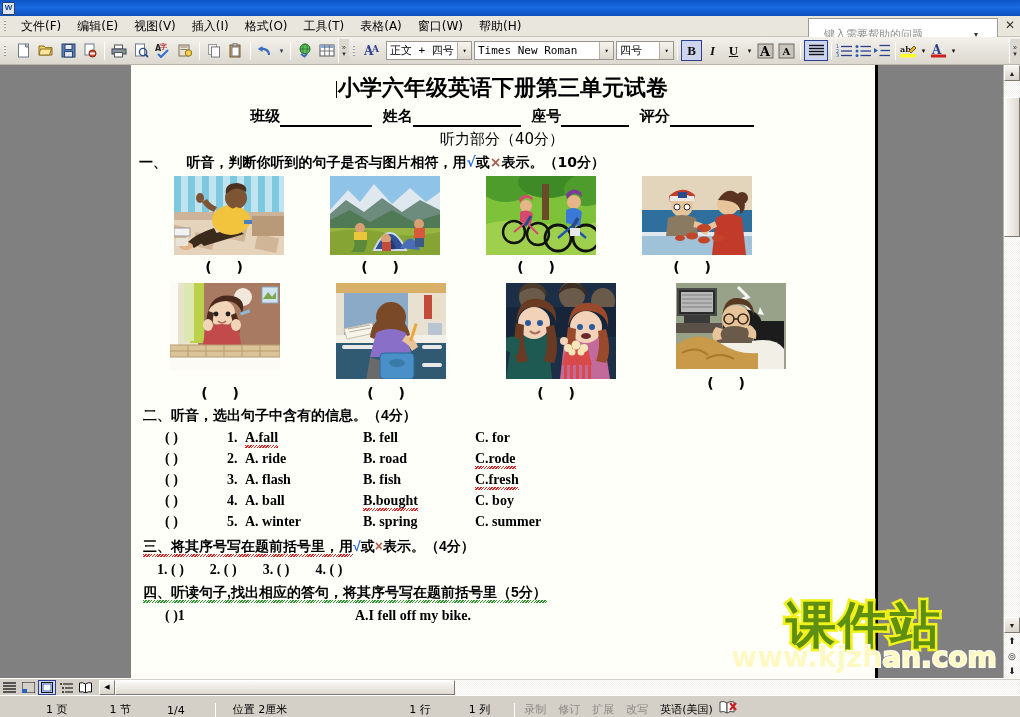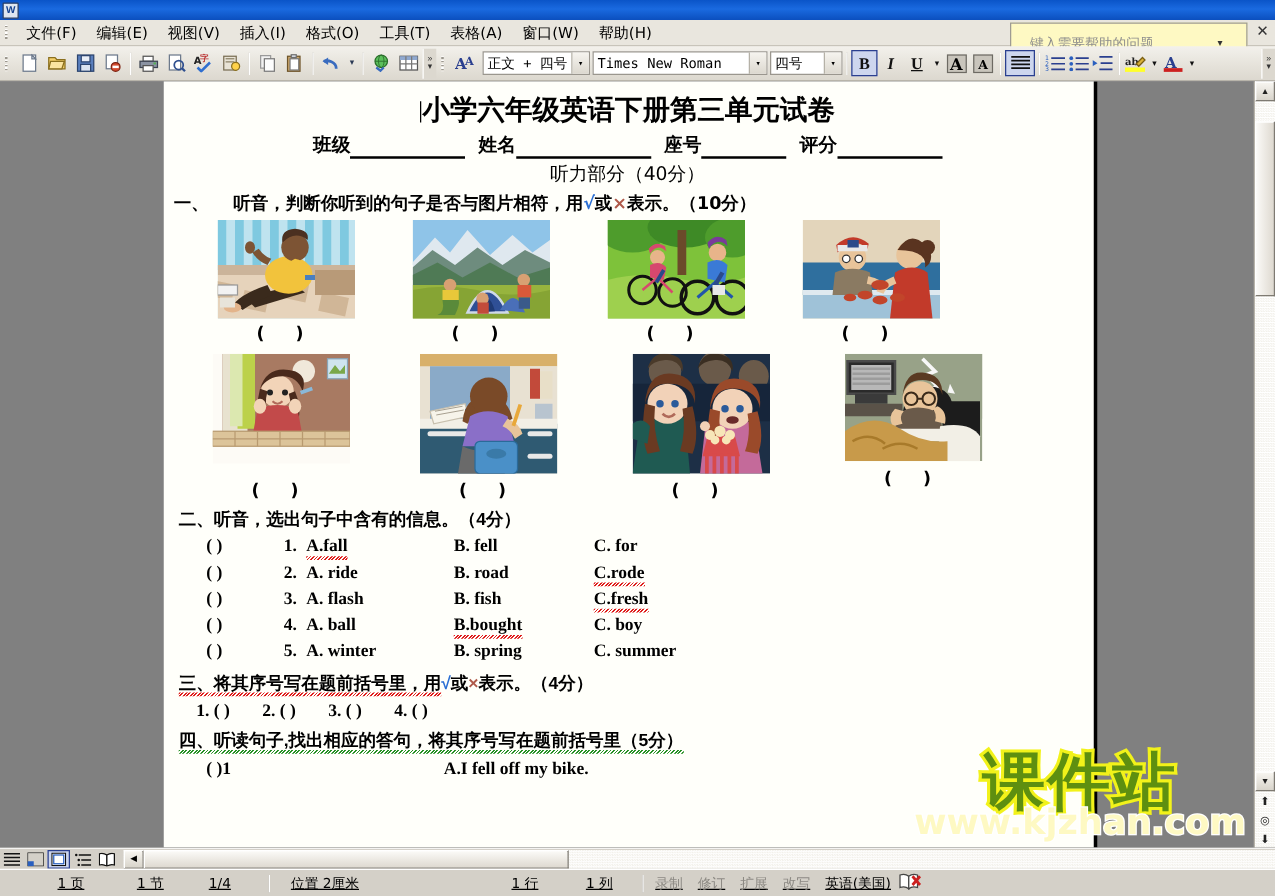--- a/index.html
+++ b/index.html
@@ -42,21 +42,21 @@
   .grip::before {
     content:""; position:absolute; left:2px; top:2px; width:2px; height:12px;
     background: repeating-linear-gradient(to bottom,#fff 0 1px,#9b978e 1px 2px,transparent 2px 3px);
   }
   .menuitem {
     font-size: 12px; color: #000; padding: 2px 8px; white-space: nowrap;
     font-family: "DejaVu Sans", sans-serif;
   }
   .helpbox {
     position: absolute; right: 22px; top: 2px;
-    width: 190px; height: 32px; background: #fef9c3;
+    width: 190px; height: 32px; background: #ffffff;
     border: 1px solid #8a8madd; border: 1px solid #9e9b93;
     display: flex; align-items: center; padding: 0 15px;
   }
   .helpbox .ph { font-size: 11px; color: #8d8d8d; flex: 1; font-family:"DejaVu Sans",sans-serif;}
   .helpbox .dd { font-size: 8px; color: #333; padding: 0 4px; }
   .menubar .closeX { position:absolute; right:5px; top:2px; font-size:12px; color:#333; font-family:"DejaVu Sans",sans-serif;}
 
   
   .toolbars {
     height: 28px; min-height: 28px;
@@ -221,22 +221,22 @@
   .hthumb-left { width:16px; height:15px; background:linear-gradient(to bottom,#f7f5f0,#d8d4cb);
     border:1px solid #fff; border-right-color:#7e7a72; border-bottom-color:#7e7a72;
     display:flex; align-items:center; justify-content:center; font-size:7px;}
   .hthumb { height:15px; width: 340px; background:linear-gradient(to bottom,#fbfaf7,#ded9d0);
     border:1px solid #fff; border-right-color:#7e7a72; border-bottom-color:#7e7a72;}
 
   
   .statusbar {
     height: 22px; min-height:22px; background:#d4d0c8;
     border-top:1px solid #fff;
-    display:flex; align-items:center;
-    font-family:"DejaVu Sans", sans-serif; font-size:11px; color:#000;text-decoration:underline;
+    display:flex; align-items:flex-end;
+    font-family:"DejaVu Sans", sans-serif; font-size:11px; color:#000;
   }
   .sb-cell { padding: 0 6px; white-space:nowrap; }
   .sb-sep { width:1px; height:14px; background:#8b8781; border-right:1px solid #fff; margin:0 3px; }
   .sb-dim { color:#8d8a84; }
   .sb-spacer { flex:1; }
   .sb-icons { display:flex; align-items:center; gap:3px; padding-right:8px; }
 </style>
 </head>
 <body>
 

